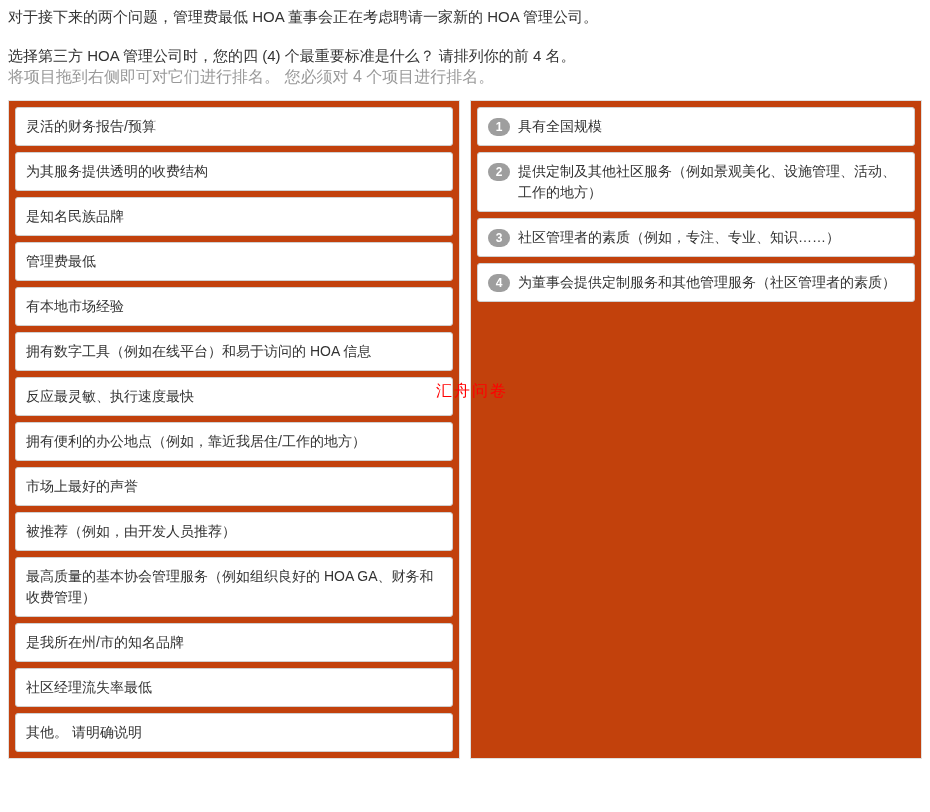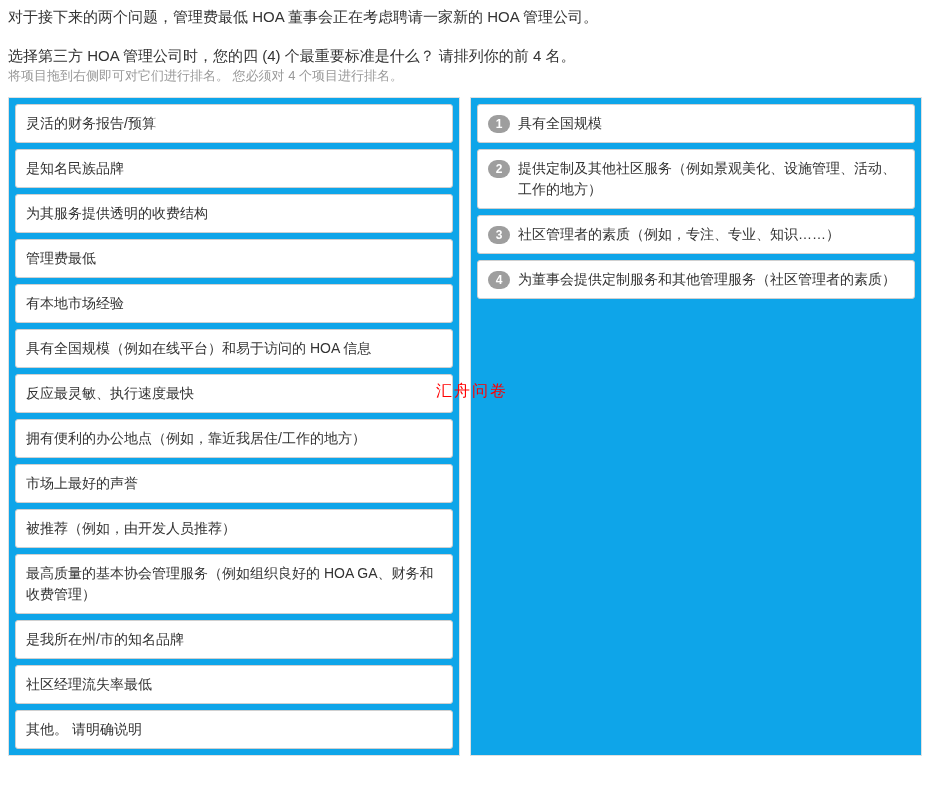--- a/index.html
+++ b/index.html
@@ -6,30 +6,30 @@
     body {
       font-family: Arial, "Microsoft YaHei", sans-serif;
       font-size: 15px;
       color: #333;
       padding: 6px 8px;
       background: #fff;
       width: 930px;
     }
     .intro { margin-bottom: 16px; line-height: 1.5; }
     .question { line-height: 1.5; }
-    .hint { color: #999; font-size: 13px; margin-bottom: 12px; }
+    .hint { color: #999; font-size: 16px; margin-bottom: 12px; }
     .columns {
       display: flex;
       gap: 10px;
     }
     .col {
       flex: 1;
       border: 1px solid #e0e0e0;
       padding: 6px;
-      background: #0ea5e9;
+      background: #c2410c;
       min-width: 0;
     }
     .item {
       background: #fff;
       border: 1px solid #d0d0d0;
       border-radius: 3px;
       padding: 8px 10px;
       margin-bottom: 6px;
       font-size: 14px;
       line-height: 1.5;
@@ -74,25 +74,25 @@
 <body>
 
 <div class="container">
   <p class="intro">对于接下来的两个问题，管理费最低 HOA 董事会正在考虑聘请一家新的 HOA 管理公司。</p>
   <p class="question">选择第三方 HOA 管理公司时，您的四 (4) 个最重要标准是什么？   请排列你的前 4 名。</p>
   <p class="hint">将项目拖到右侧即可对它们进行排名。 您必须对 4 个项目进行排名。</p>
 
   <div class="columns">
     <div class="col" id="left-col">
         <div class="item">灵活的财务报告/预算</div>
+        <div class="item">为其服务提供透明的收费结构</div>
         <div class="item">是知名民族品牌</div>
-        <div class="item">为其服务提供透明的收费结构</div>
         <div class="item">管理费最低</div>
         <div class="item">有本地市场经验</div>
-        <div class="item">具有全国规模（例如在线平台）和易于访问的 HOA 信息</div>
+        <div class="item">拥有数字工具（例如在线平台）和易于访问的 HOA 信息</div>
         <div class="item">反应最灵敏、执行速度最快</div>
         <div class="item">拥有便利的办公地点（例如，靠近我居住/工作的地方）</div>
         <div class="item">市场上最好的声誉</div>
         <div class="item">被推荐（例如，由开发人员推荐）</div>
         <div class="item">最高质量的基本协会管理服务（例如组织良好的 HOA GA、财务和收费管理）</div>
         <div class="item">是我所在州/市的知名品牌</div>
         <div class="item">社区经理流失率最低</div>
         <div class="item">其他。  请明确说明</div>
       </div>
     <div class="col" id="right-col">

